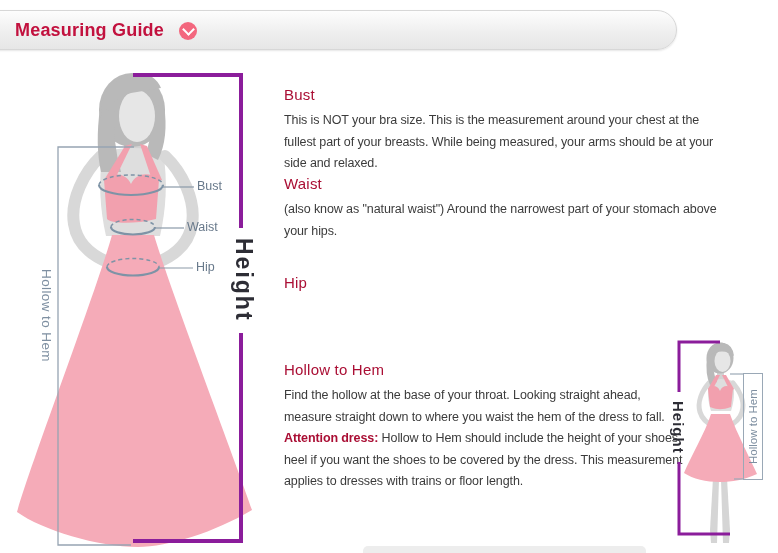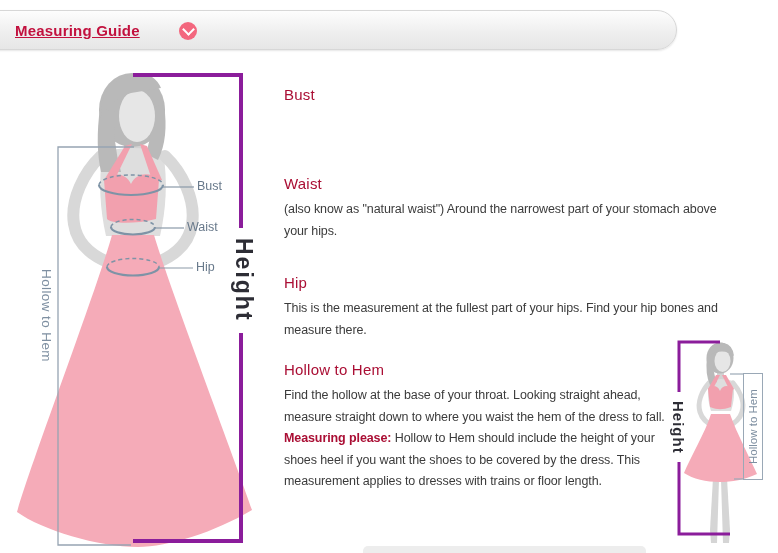--- a/index.html
+++ b/index.html
@@ -11,21 +11,21 @@
 
   
   .header-bar{
     position:absolute;left:-26px;top:10px;width:703px;height:40px;
     border-radius:21px;border:1px solid #d7d7d7;
     background:linear-gradient(#fdfdfd,#efefef 55%,#e6e6e6);
     box-shadow:0 1px 2px rgba(0,0,0,.10);
     display:flex;align-items:center;box-sizing:border-box;padding-left:40px;
     cursor:pointer;
   }
-  .header-title{font-size:15px;font-weight:bold;color:#c2113e;letter-spacing:.2px;text-decoration:underline;}
+  .header-title{font-size:18px;font-weight:bold;color:#c2113e;letter-spacing:.2px;}
   .chevron-circle{
     position:absolute;left:179px;top:22px;width:18px;height:18px;border-radius:50%;
     background:#f3677e;display:flex;align-items:center;justify-content:center;cursor:pointer;
   }
   .chev{width:7px;height:7px;border-right:2px solid #fff;border-bottom:2px solid #fff;
     transform:rotate(45deg);margin-top:-3px;}
 
   
   .main-fig{position:absolute;left:0;top:60px;width:280px;height:493px;}
   .small-fig{position:absolute;left:660px;top:330px;width:118px;height:223px;}
@@ -124,32 +124,32 @@
   </svg>
 
   <div class="meas-label lbl-bust">Bust</div>
   <div class="meas-label lbl-waist">Waist</div>
   <div class="meas-label lbl-hip">Hip</div>
   <div class="vtext height-main">Height</div>
   <div class="vtext hollow-main">Hollow to Hem</div>
 
   <div class="sec sec-bust">
     <h3>Bust</h3>
+    <p>This is NOT your bra size. This is the measurement around your chest at the fullest part of your breasts. While being measured, your arms should be at your side and relaxed.</p>
   </div>
   <div class="sec sec-waist">
     <h3>Waist</h3>
     <p>(also know as "natural waist") Around the narrowest part of your stomach above your hips.</p>
   </div>
   <div class="sec sec-hip">
     <h3>Hip</h3>
-    <p>This is the measurement at the fullest part of your hips. Find your hip bones and measure there.</p>
   </div>
   <div class="sec sec-hollow">
     <h3>Hollow to Hem</h3>
-    <p><span>Find the hollow at the base of your throat. Looking straight ahead, measure straight down to where you waist the hem of the dress to fall. </span><span class="attn">Measuring please:</span><span> Hollow to Hem should include the height of your shoes heel if you want the shoes to be covered by the dress. This measurement applies to dresses with trains or floor length.</span></p>
+    <p><span>Find the hollow at the base of your throat. Looking straight ahead, measure straight down to where you waist the hem of the dress to fall. </span><span class="attn">Attention dress:</span><span> Hollow to Hem should include the height of your shoes heel if you want the shoes to be covered by the dress. This measurement applies to dresses with trains or floor length.</span></p>
   </div>
 
   <svg class="small-fig" viewBox="0 0 118 223" xmlns="http://www.w3.org/2000/svg">
 
     <rect x="57" y="43" width="7" height="9" fill="#d2d2d2"></rect>
 
     <path fill="#dedede" d="M 49,51 C 47,62 48,72 51,81 L 71,81 C 74,72 75,62 73,51 Q 61,47 49,51 Z"></path>
 
     <path fill="none" stroke="#d8d8d8" stroke-width="5" stroke-linecap="round" d="M 49,53 C 42,61 37,72 40,82 C 42,89 48,94 55,97"></path>
     <path fill="none" stroke="#d8d8d8" stroke-width="5" stroke-linecap="round" d="M 73,53 C 80,61 85,72 82,82 C 80,89 74,94 67,97"></path>

